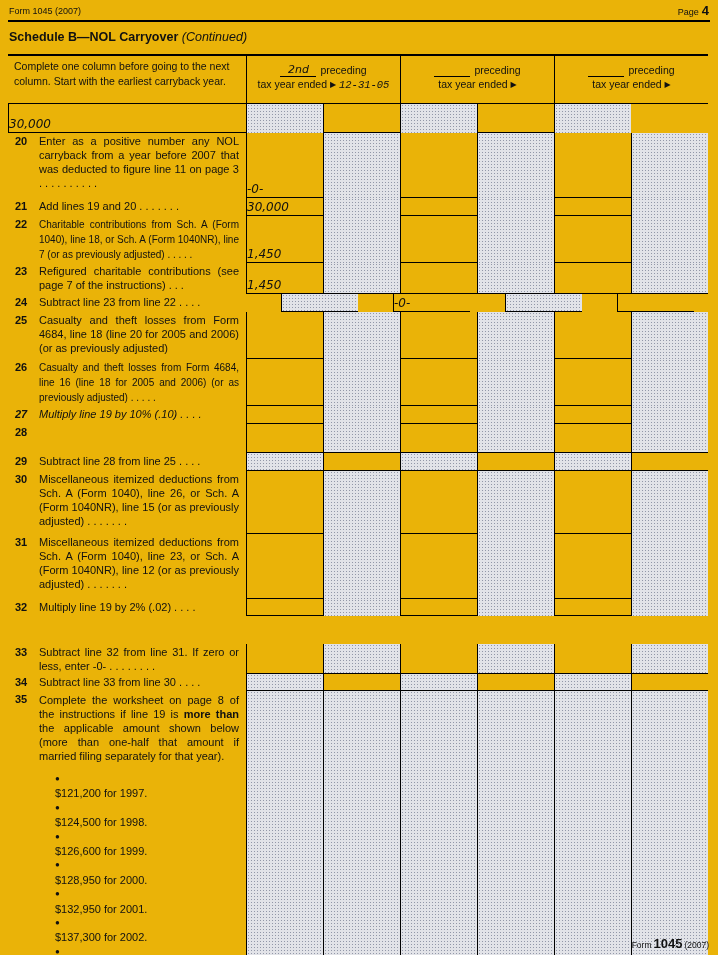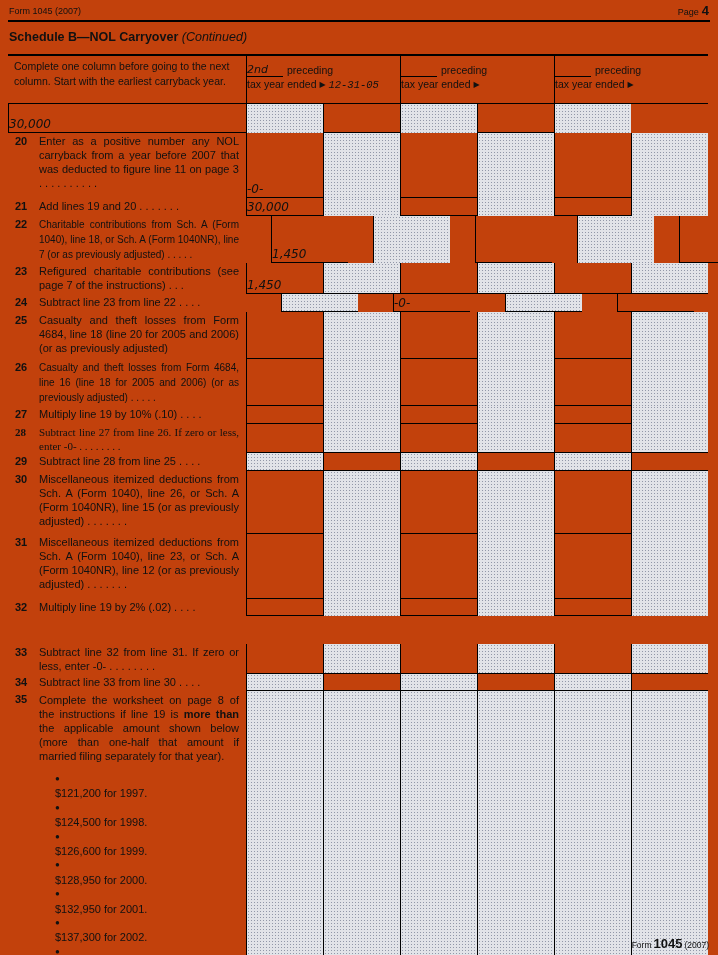--- a/index.html
+++ b/index.html
@@ -1,17 +1,17 @@
 <!DOCTYPE html>
 <html style="--shade-base: #e2e3e8; --shade-dot: #9297a8;"><head>
 <meta charset="utf-8">
 <style>
   html,body{margin:0;padding:0;background:#888;}
   .page{
-    position:relative;width:718px;height:955px;background:#c2410c;margin:0 auto;
+    position:relative;width:718px;height:955px;background:#eab308;margin:0 auto;
     font-family:"Liberation Sans",sans-serif;color:#111;overflow:hidden;
   }
   
   .hdr-left{position:absolute;left:9px;top:6px;font-size:9px;}
   .hdr-right{position:absolute;right:9px;top:3px;font-size:9px;}
   .hdr-right b{font-size:13px;margin-left:3px;}
   .top-rule{position:absolute;left:8px;right:8px;top:20px;height:0;border-top:2px solid #000;}
   .title{position:absolute;left:9px;top:30px;font-size:12.5px;font-weight:bold;}
   .title i{font-weight:normal;}
   
@@ -24,21 +24,21 @@
   .bl{border-left:1px solid #000;}
   .bb{border-bottom:1px solid #000;}
   .shade{
     background-color:var(--shade-base,#e2e3e8);
     background-image:radial-gradient(var(--shade-dot,#9297a8) 27%,transparent 34%);
     background-size:3px 3px;
   }
   
   .hrow{height:48px;}
   .hdr-instr{font-size:10.5px;line-height:14.5px;padding:3px 6px 0 6px;}
-  .hdrcell{grid-column:span 2;text-align:left;font-size:10.5px;line-height:14px;padding-top:7px;}
+  .hdrcell{grid-column:span 2;text-align:center;font-size:10.5px;line-height:14px;padding-top:7px;}
   .blank{
     display:inline-block;min-width:36px;border-bottom:1px solid #000;height:12px;
     font-family:"DejaVu Sans",sans-serif;font-style:italic;font-size:11px;line-height:12px;
     margin-right:4px;vertical-align:bottom;
   }
   .arrow{font-size:8px;vertical-align:1px;}
   .hand{font-family:Liberation Mono, monospace;font-style:italic;}
   
   .lblcell{display:flex;padding:1px 4px 0 7px;}
   .num{flex:none;width:24px;font-weight:bold;font-size:11px;line-height:14px;}
@@ -144,21 +144,21 @@
           </div>
           <div class="cell bl bb">
             <div class="val hand">30,000</div>
           </div>
           <div class="cell bl shade"></div>
           <div class="cell bl bb"></div>
           <div class="cell bl shade"></div>
           <div class="cell bl bb"></div>
           <div class="cell bl shade"></div>
         </div>
-        <div class="row" style="height: 47px; gap: 25px;">
+        <div class="row" style="height: 47px;">
           <div class="cell lblcell">
             <div class="num">22</div>
             <div class="lbl small">Charitable contributions from Sch. A (Form 1040), line 18, or Sch. A (Form 1040NR), line 7 (or as previously adjusted) . . . . .</div>
           </div>
           <div class="cell bl bb">
             <div class="val hand">1,450</div>
           </div>
           <div class="cell bl shade"></div>
           <div class="cell bl bb"></div>
           <div class="cell bl shade"></div>
@@ -210,36 +210,35 @@
             <div class="num">26</div>
             <div class="lbl small">Casualty and theft losses from Form 4684, line 16 (line 18 for 2005 and 2006) (or as previously adjusted) . . . . .</div>
           </div>
           <div class="cell bl bb"></div>
           <div class="cell bl shade"></div>
           <div class="cell bl bb"></div>
           <div class="cell bl shade"></div>
           <div class="cell bl bb"></div>
           <div class="cell bl shade"></div>
         </div>
-        <div class="row" style="height: 18px;">
+        <div class="row" style="height: 18px; font-style: italic;">
           <div class="cell lblcell">
             <div class="num">27</div>
             <div class="lbl">Multiply line 19 by 10% (.10) . . . .</div>
           </div>
           <div class="cell bl bb"></div>
           <div class="cell bl shade"></div>
           <div class="cell bl bb"></div>
           <div class="cell bl shade"></div>
           <div class="cell bl bb"></div>
           <div class="cell bl shade"></div>
         </div>
-        <div class="row" style="height: 29px; font-family: Liberation Serif, serif;">
+        <div class="row" style="height: 29px;">
           <div class="cell lblcell">
             <div class="num">28</div>
-            <div class="lbl">Subtract line 27 from line 26. If zero or less, enter -0- . . . . . . . .</div>
           </div>
           <div class="cell bl bb"></div>
           <div class="cell bl shade bb"></div>
           <div class="cell bl bb"></div>
           <div class="cell bl shade bb"></div>
           <div class="cell bl bb"></div>
           <div class="cell bl shade bb"></div>
         </div>
         <div class="row" style="height: 18px;">
           <div class="cell lblcell">

